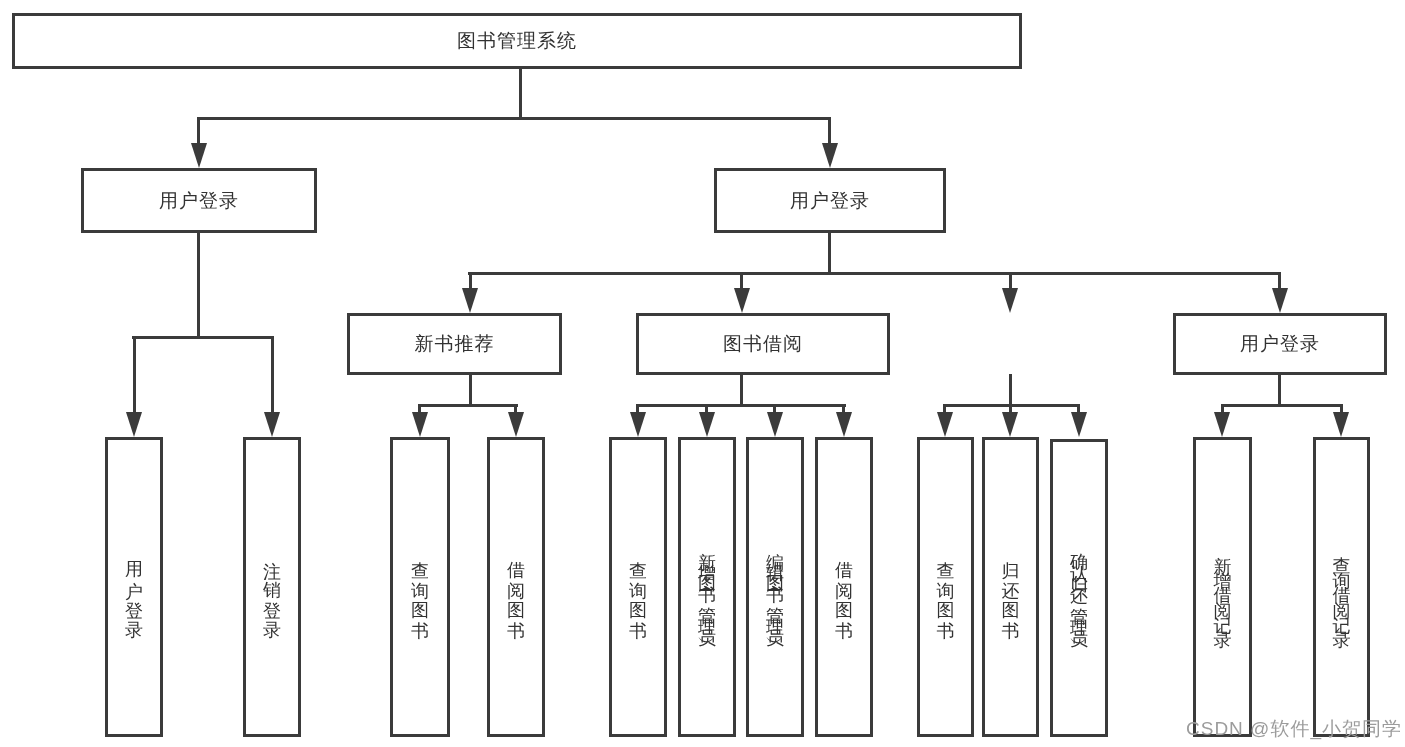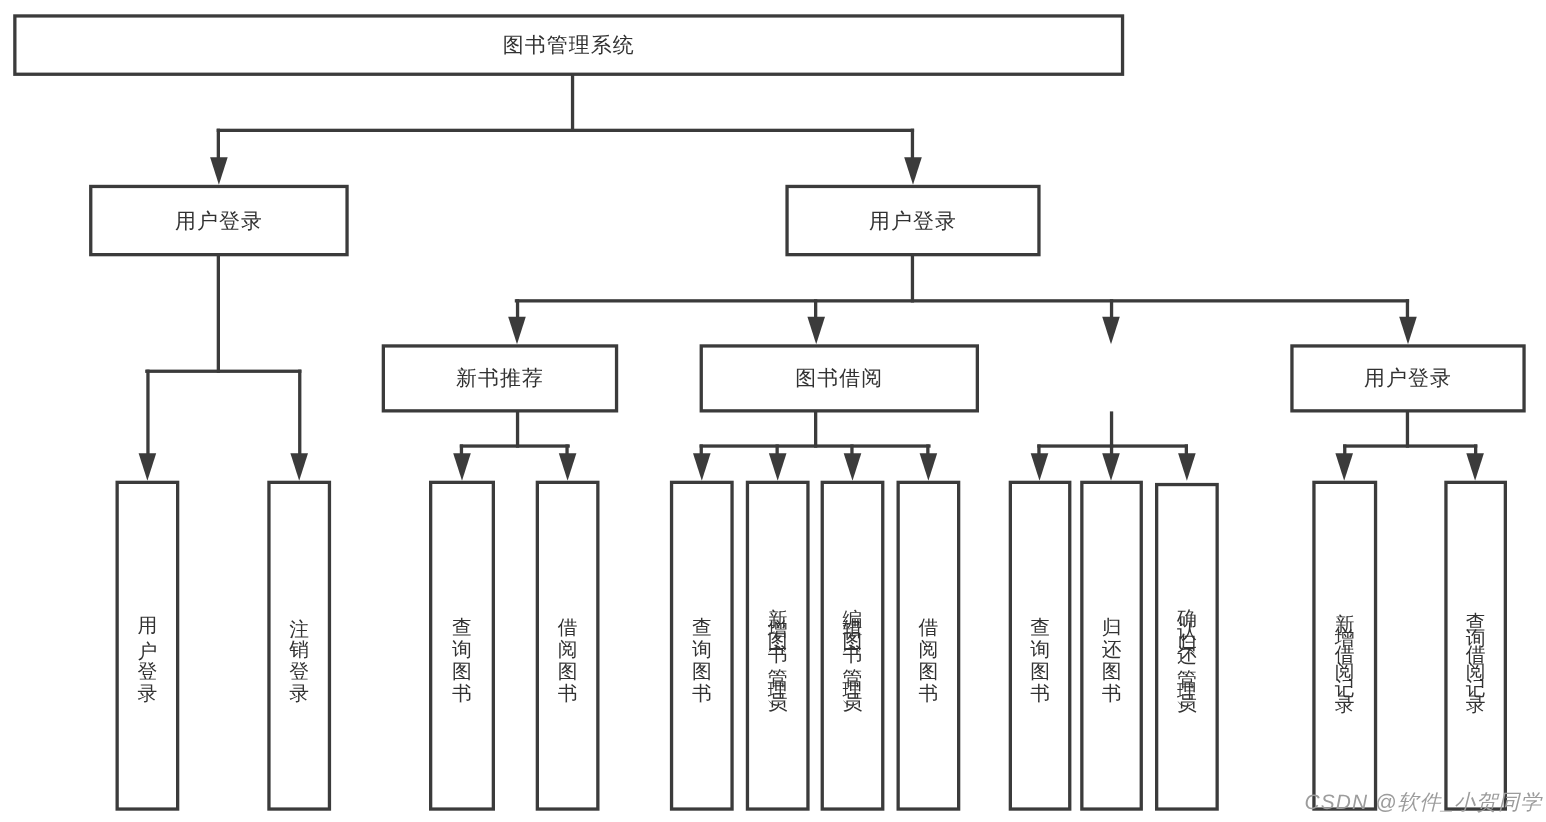--- a/index.html
+++ b/index.html
@@ -59,21 +59,20 @@
   }
   .watermark {
     position: absolute;
     left: 1186px;
     top: 716px;
     font-size: 19px;
     color: #9c9c9c;
     letter-spacing: 1px;
     z-index: 5;
     white-space: nowrap;
-    font-style: italic;
   }
 </style>
 </head>
 <body>
 
 <div class="canvas">
 
   <div class="box" style="left:12px; top:13px; width:1010px; height:56px;">
     <span>图书管理系统</span>
   </div>

